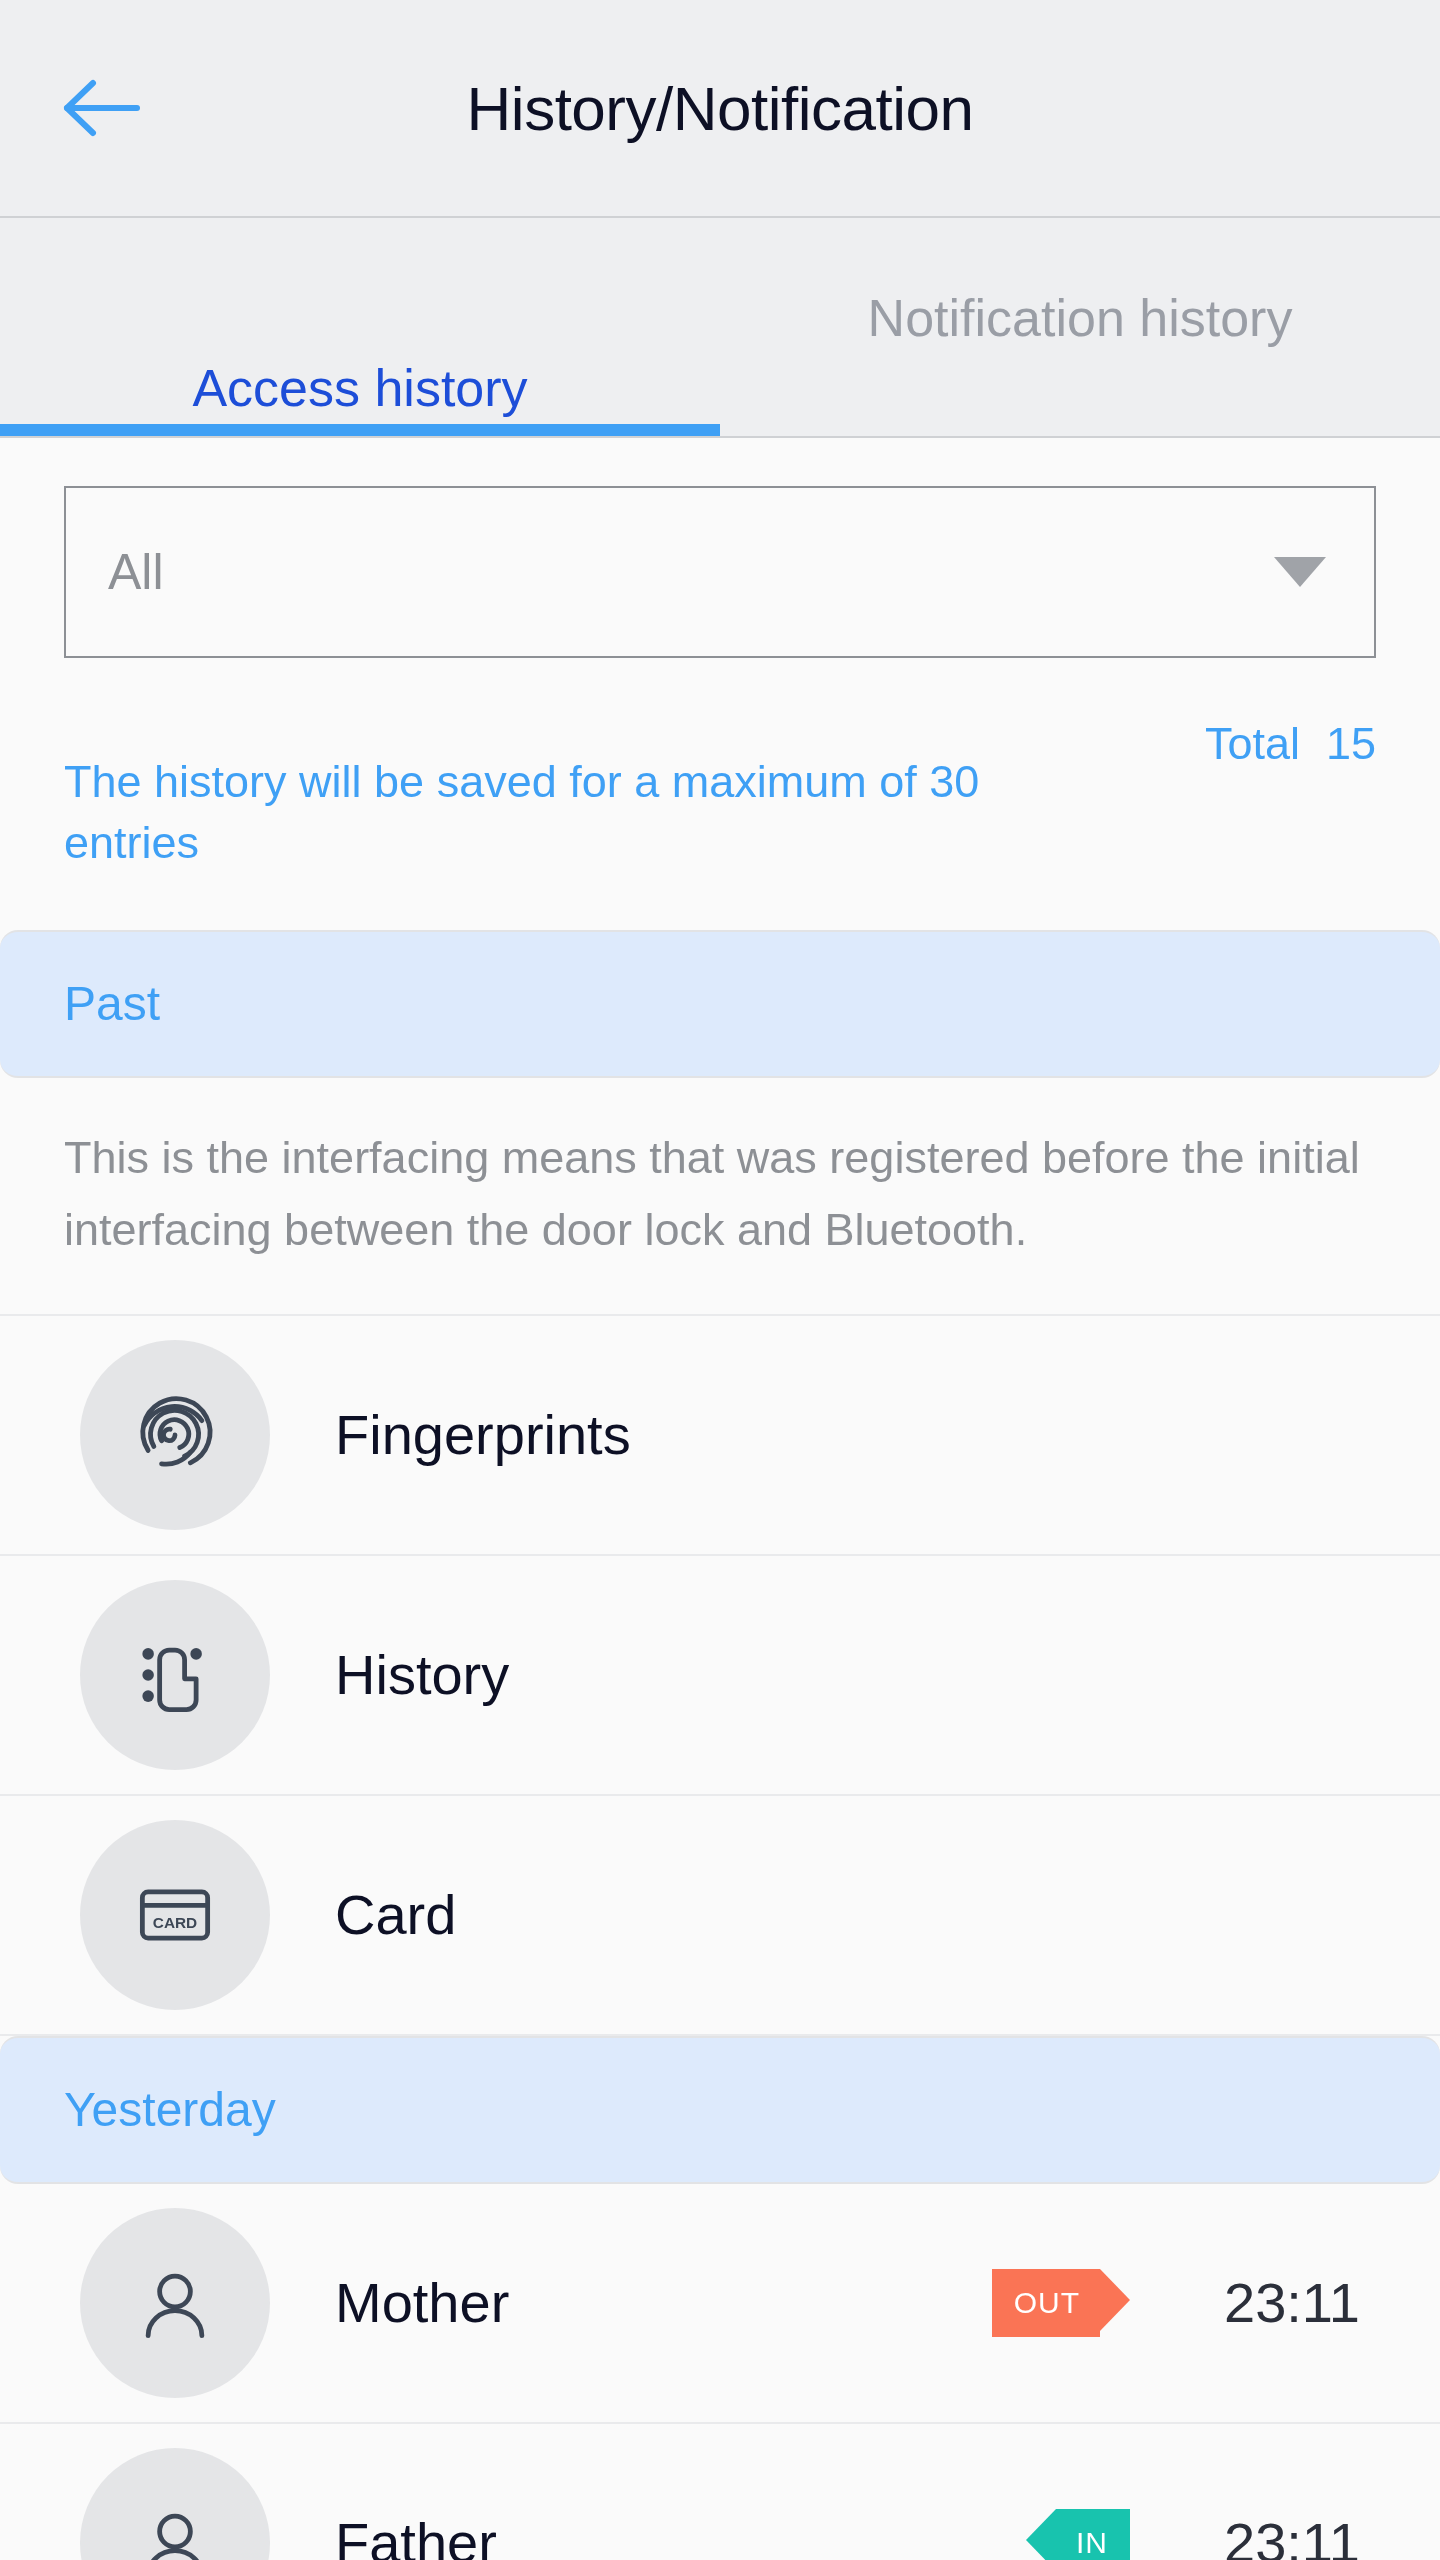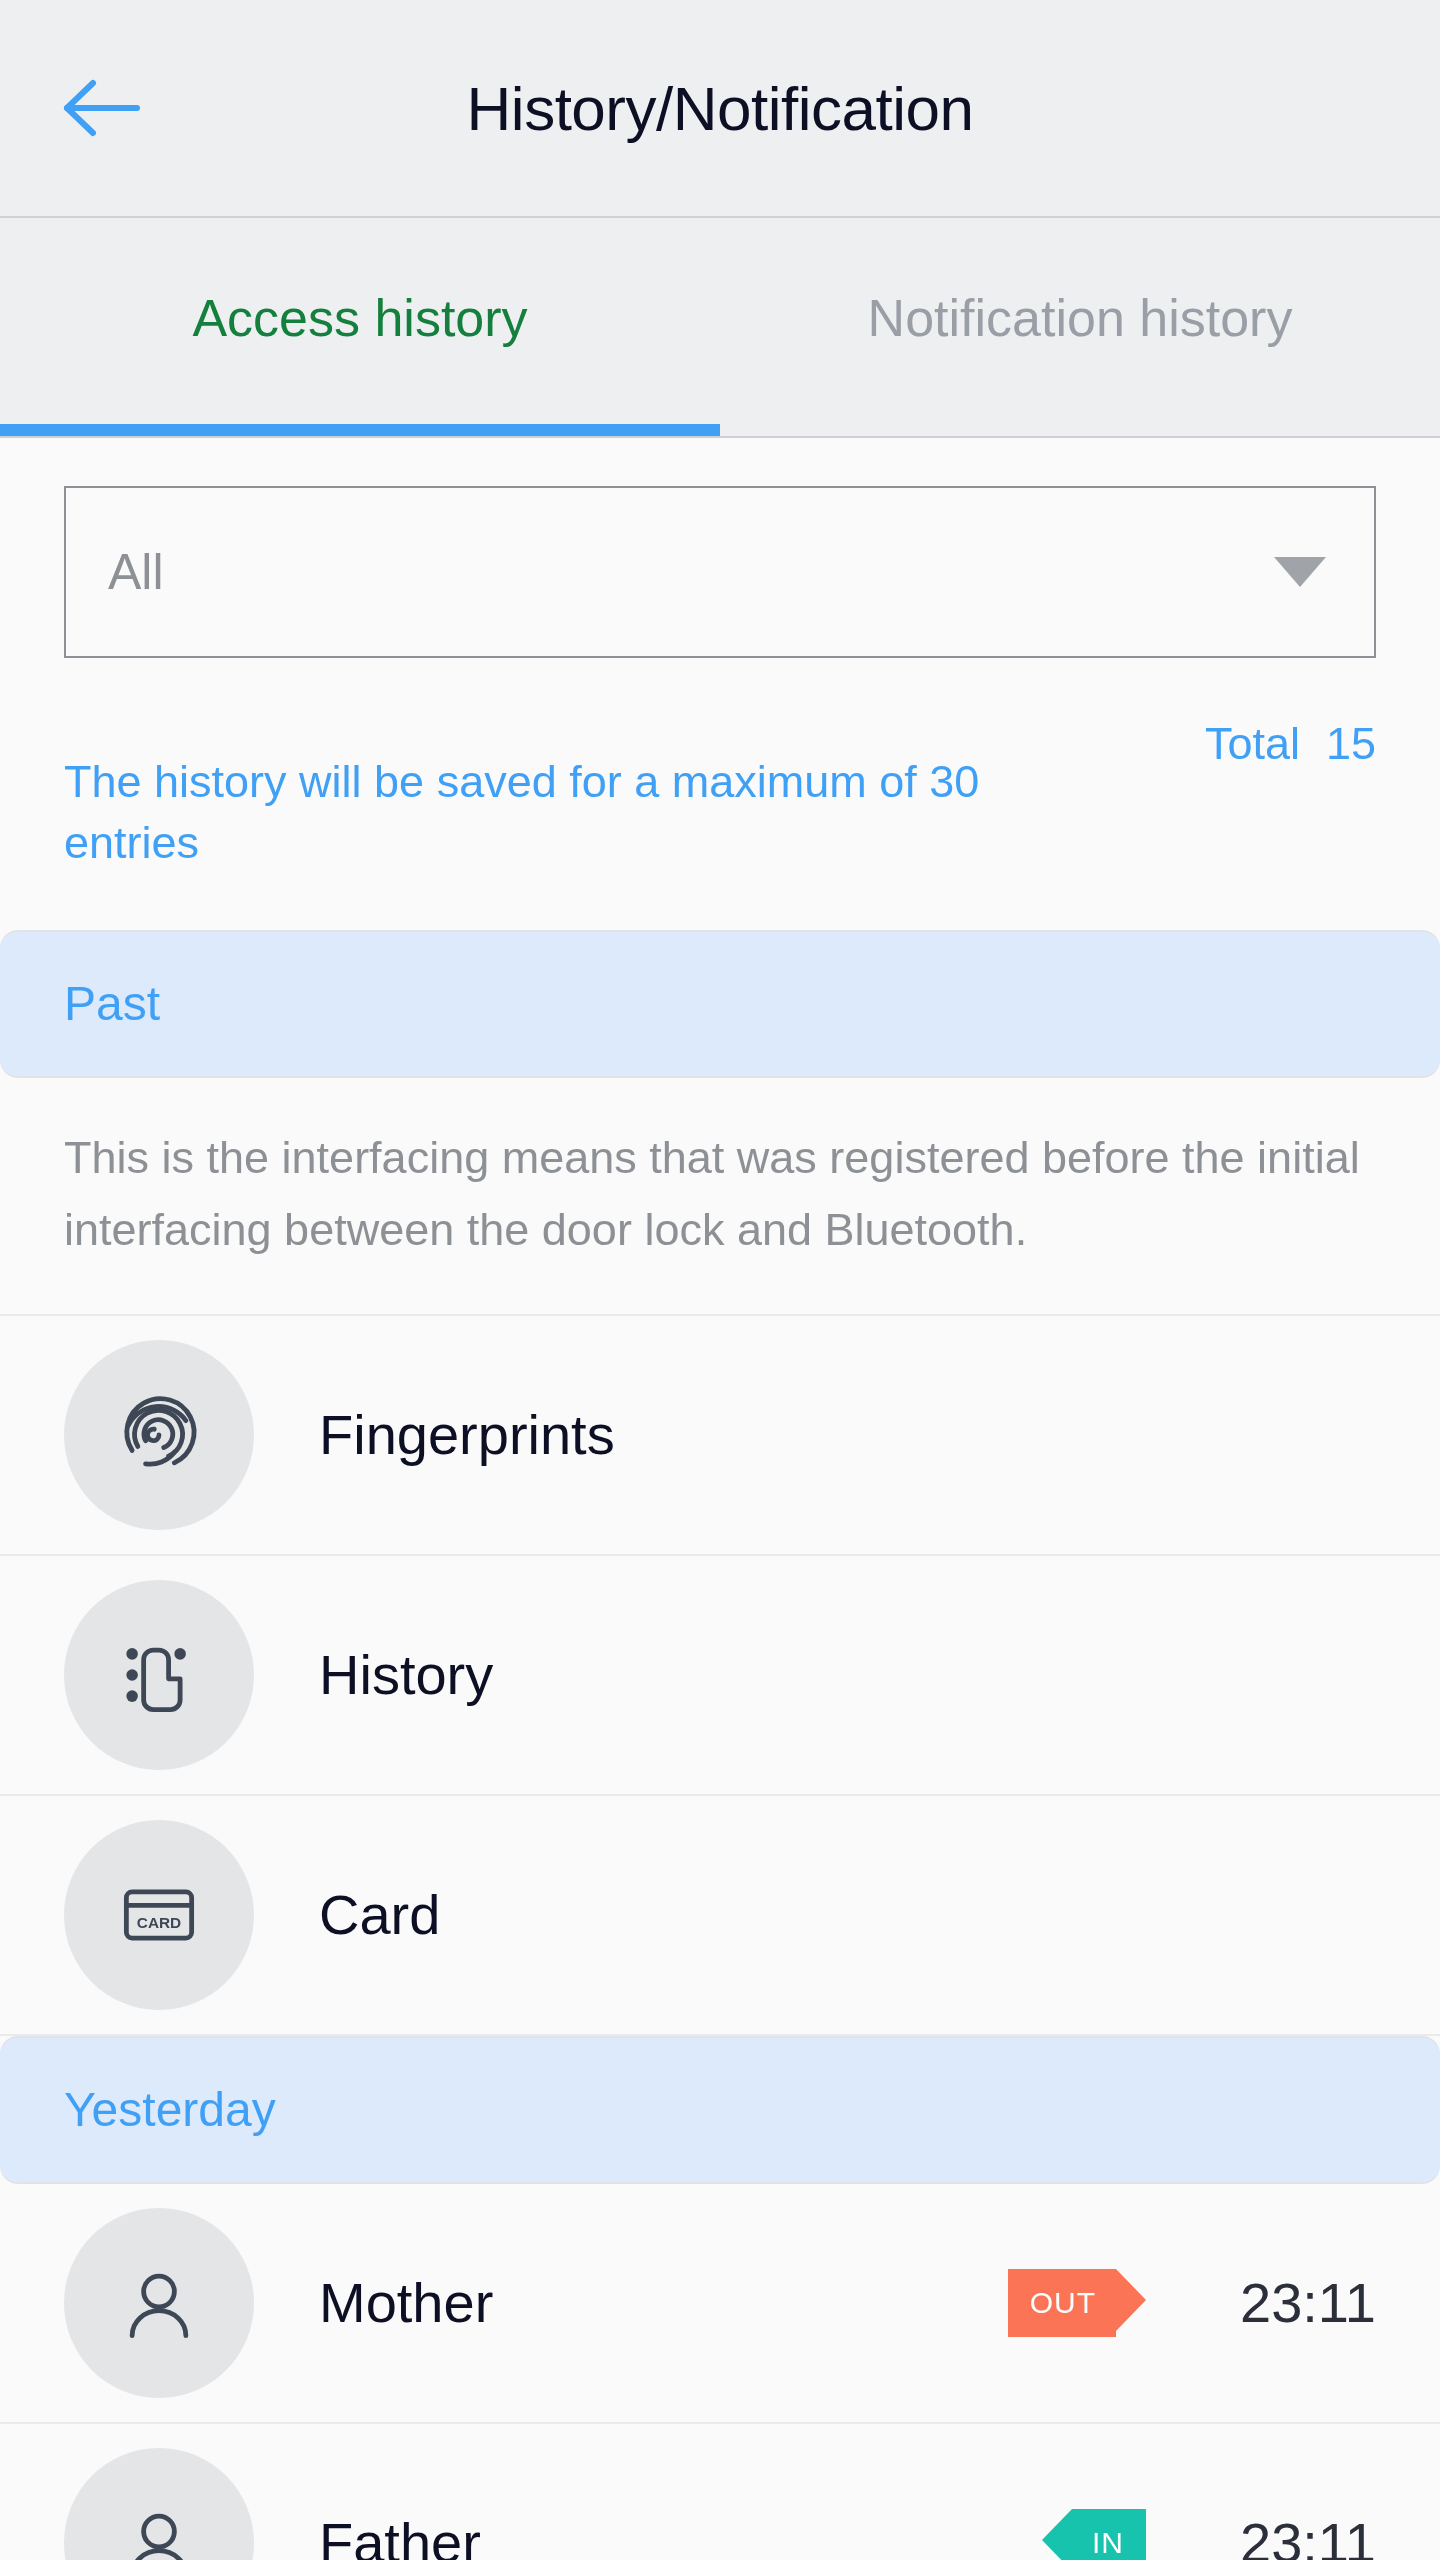--- a/index.html
+++ b/index.html
@@ -57,21 +57,21 @@
   }
   .tab {
     flex: 1;
     display: flex;
     align-items: center;
     justify-content: center;
     font-size: 52px;
     cursor: pointer;
     padding-bottom: 18px;
   }
-  .tab.active { color: #15803d; }
+  .tab.active { color: #1d4ed8; align-items: flex-end; }
   .tab.inactive { color: #9a9ea6; }
   .tab-indicator {
     position: absolute;
     bottom: 0;
     left: 0;
     width: 50%;
     height: 12px;
     background: #3fa0f5;
   }
 
@@ -155,21 +155,21 @@
     font-size: 45px;
     line-height: 1.6;
   }
 
   
   .row {
     min-height: 240px;
     background: #fafafa;
     display: flex;
     align-items: center;
-    padding: 0 64px;
+    padding: 0 80px;
     border-bottom: 2px solid #e9eaec;
     cursor: pointer;
   }
   .row-icon {
     width: 190px;
     height: 190px;
     border-radius: 50%;
     background: #e4e5e7;
     flex: 0 0 auto;
     display: flex;

